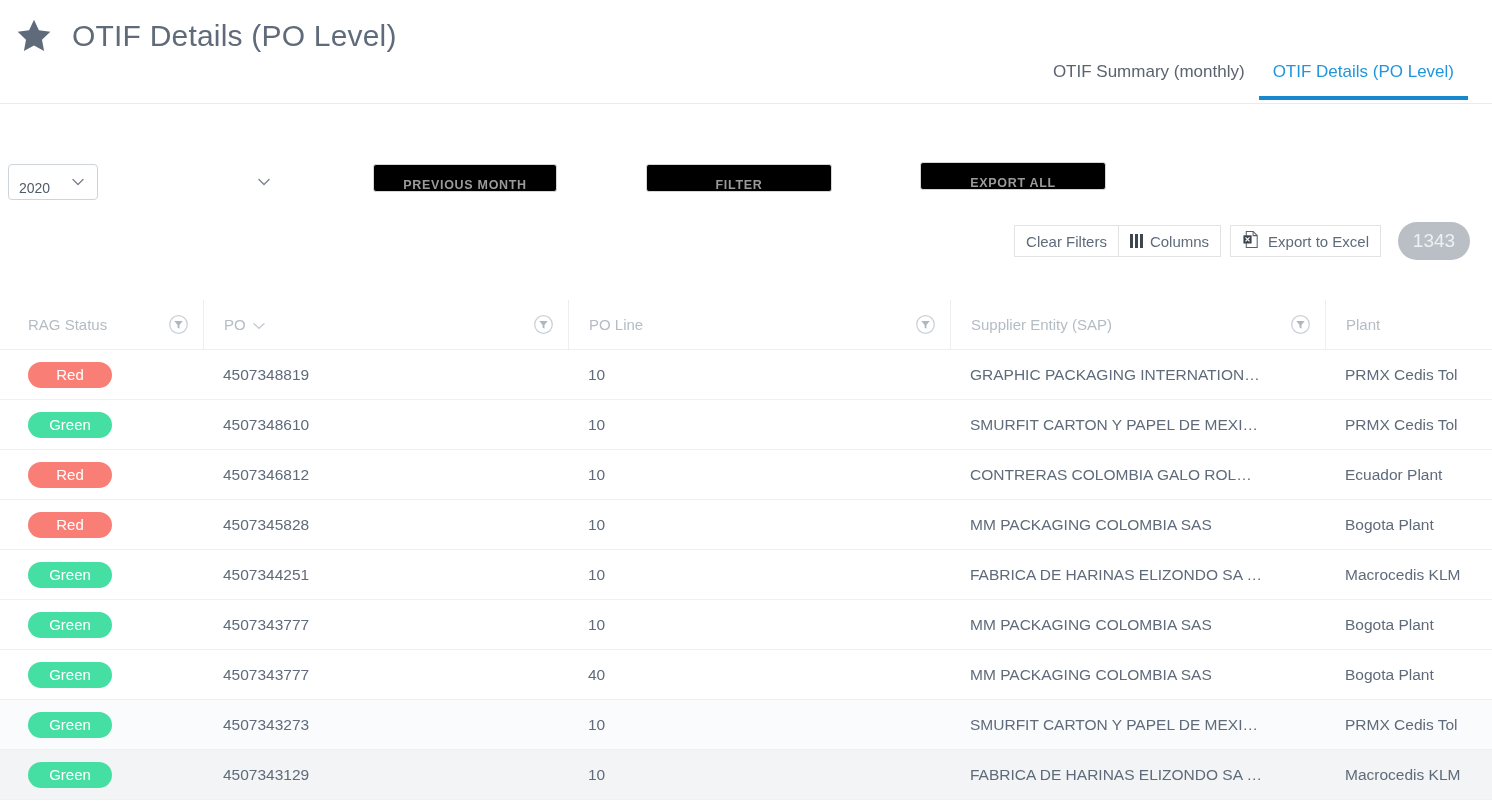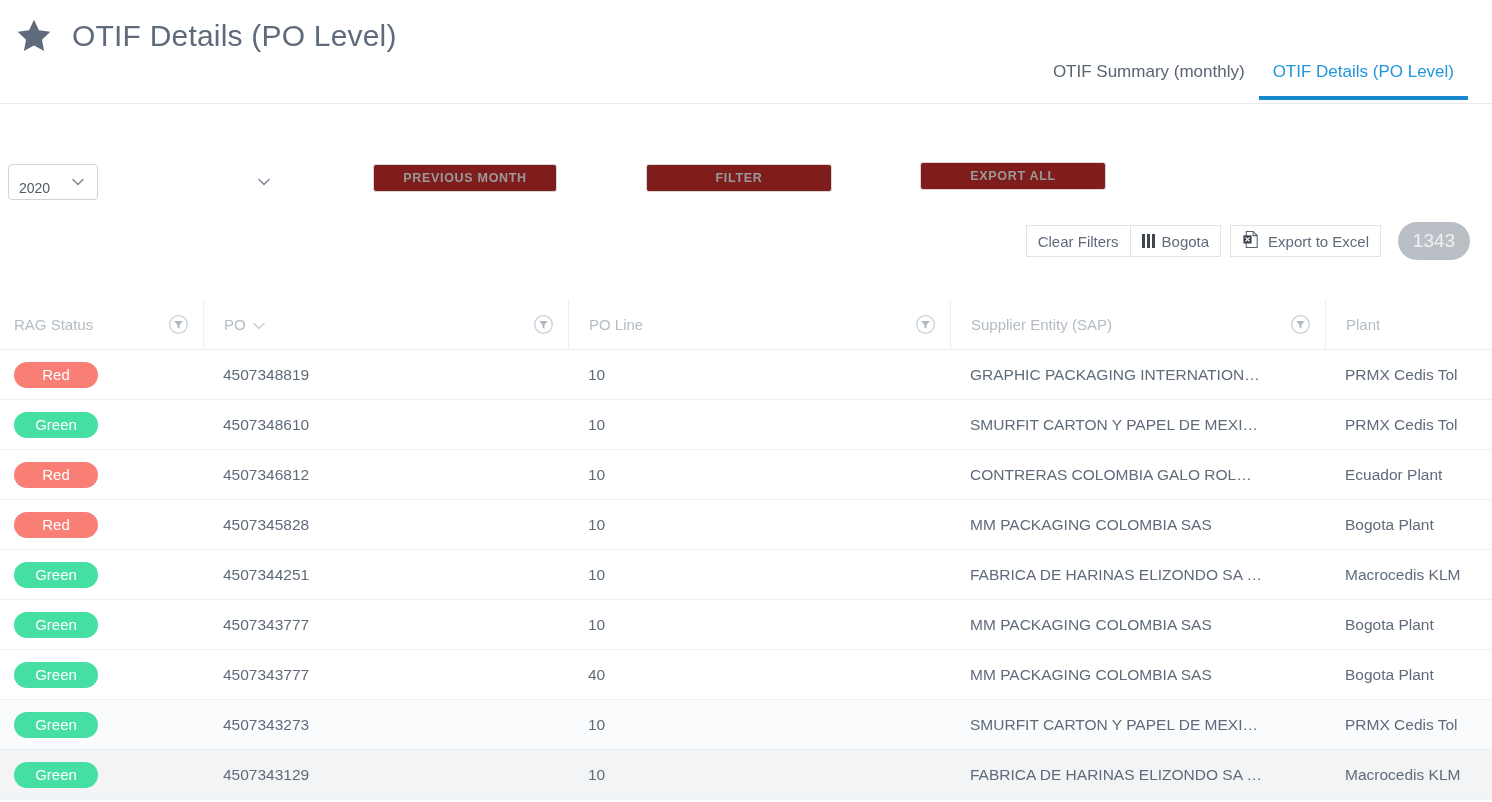--- a/index.html
+++ b/index.html
@@ -48,24 +48,24 @@
   .sel-arrow{
     position:absolute;pointer-events:none;width:12px;height:8px;top:18px;
   }
   .sel-arrow svg{display:block;}
   #arr-year{left:72px;}
   #arr-month{left:258px;}
 
   .flat-btn{
     position:absolute;height:28px;box-sizing:border-box;
     border:1px solid #d6d6d6;border-radius:3px;
-    background:#7f1d1d;color:#9a9a9a;
+    background:#000000;color:#9a9a9a;
     font-family:"Liberation Sans", sans-serif;
     font-size:12.5px;font-weight:700;letter-spacing:.7px;
-    cursor:pointer;text-align:center;line-height:26px;padding:0;
+    cursor:pointer;text-align:center;line-height:26px;padding:7px;
   }
   #btn-prev-month{left:373px;top:4px;width:184px;}
   #btn-filter{left:646px;top:4px;width:186px;}
   #btn-export-all{left:920px;top:2px;width:186px;}
 
   
   .grid-toolbar{
     position:absolute;top:222px;right:22px;display:flex;align-items:center;
   }
   .tb-group{display:flex;align-items:center;}
@@ -108,21 +108,21 @@
     display:flex;height:50px;box-sizing:border-box;
     border-bottom:1px solid #eef1f3;align-items:flex-start;
   }
   .row.alt{background:#fafbfc;}
   .row.hover{background:#f2f4f5;}
   .cell{
     box-sizing:border-box;padding:0 14px 0 20px;font-size:15.5px;color:#5f6b7a;
     white-space:nowrap;overflow:hidden;text-overflow:ellipsis;display:block;
     line-height:50px;
   }
-  .c-rag{width:203px;flex:0 0 203px;padding-left:14px;}
+  .c-rag{width:203px;flex:0 0 203px;padding-left:28px;}
   .c-po{width:365px;flex:0 0 365px;}
   .c-poline{width:382px;flex:0 0 382px;}
   .c-supp{width:375px;flex:0 0 375px;}
   .c-plant{width:167px;flex:0 0 167px;}
 
   .pill{
     display:inline-block;min-width:84px;box-sizing:border-box;
     padding:5px 0;border-radius:13px;text-align:center;
     color:#ffffff;font-size:15px;line-height:16px;
   }
@@ -172,21 +172,21 @@
     <div class="tb-group">
       <button class="tb-btn">
         <span>Clear Filters</span>
       </button>
       <button class="tb-btn">
         <span class="icon-cols">
             <i></i>
             <i></i>
             <i></i>
           </span>
-        <span>Bogota</span>
+        <span>Columns</span>
       </button>
     </div>
     <div class="tb-gap"></div>
     <button class="tb-btn">
       <span>
         <svg viewBox="0 0 20 20" width="19" height="19" aria-hidden="true">
           <path d="M4.5 1.5h7.2l4.3 4.3v12.7H4.5z" fill="#ffffff" stroke="#55606b" stroke-width="1.1"></path>
           <path d="M11.7 1.6v4.3h4.2" fill="none" stroke="#55606b" stroke-width="1.1"></path>
           <rect x="1.5" y="5.6" width="8.6" height="8.6" fill="#3b434d"></rect>
           <path d="M3.7 7.8l4.2 4.2M7.9 7.8l-4.2 4.2" stroke="#ffffff" stroke-width="1.25"></path>

